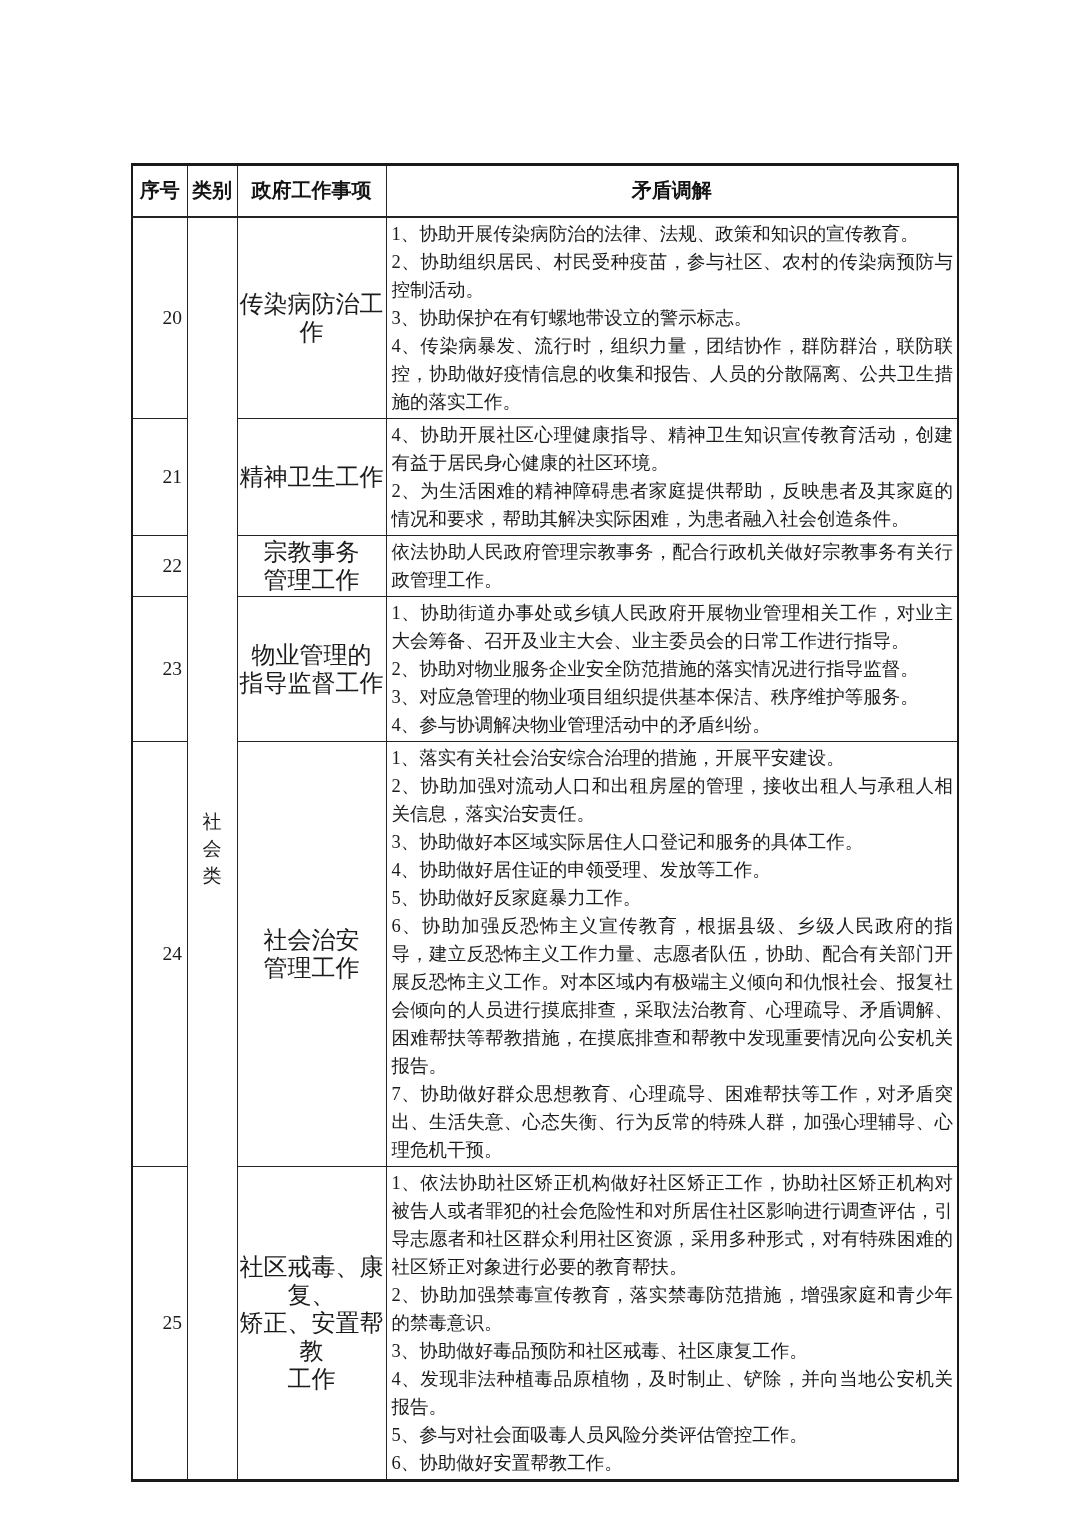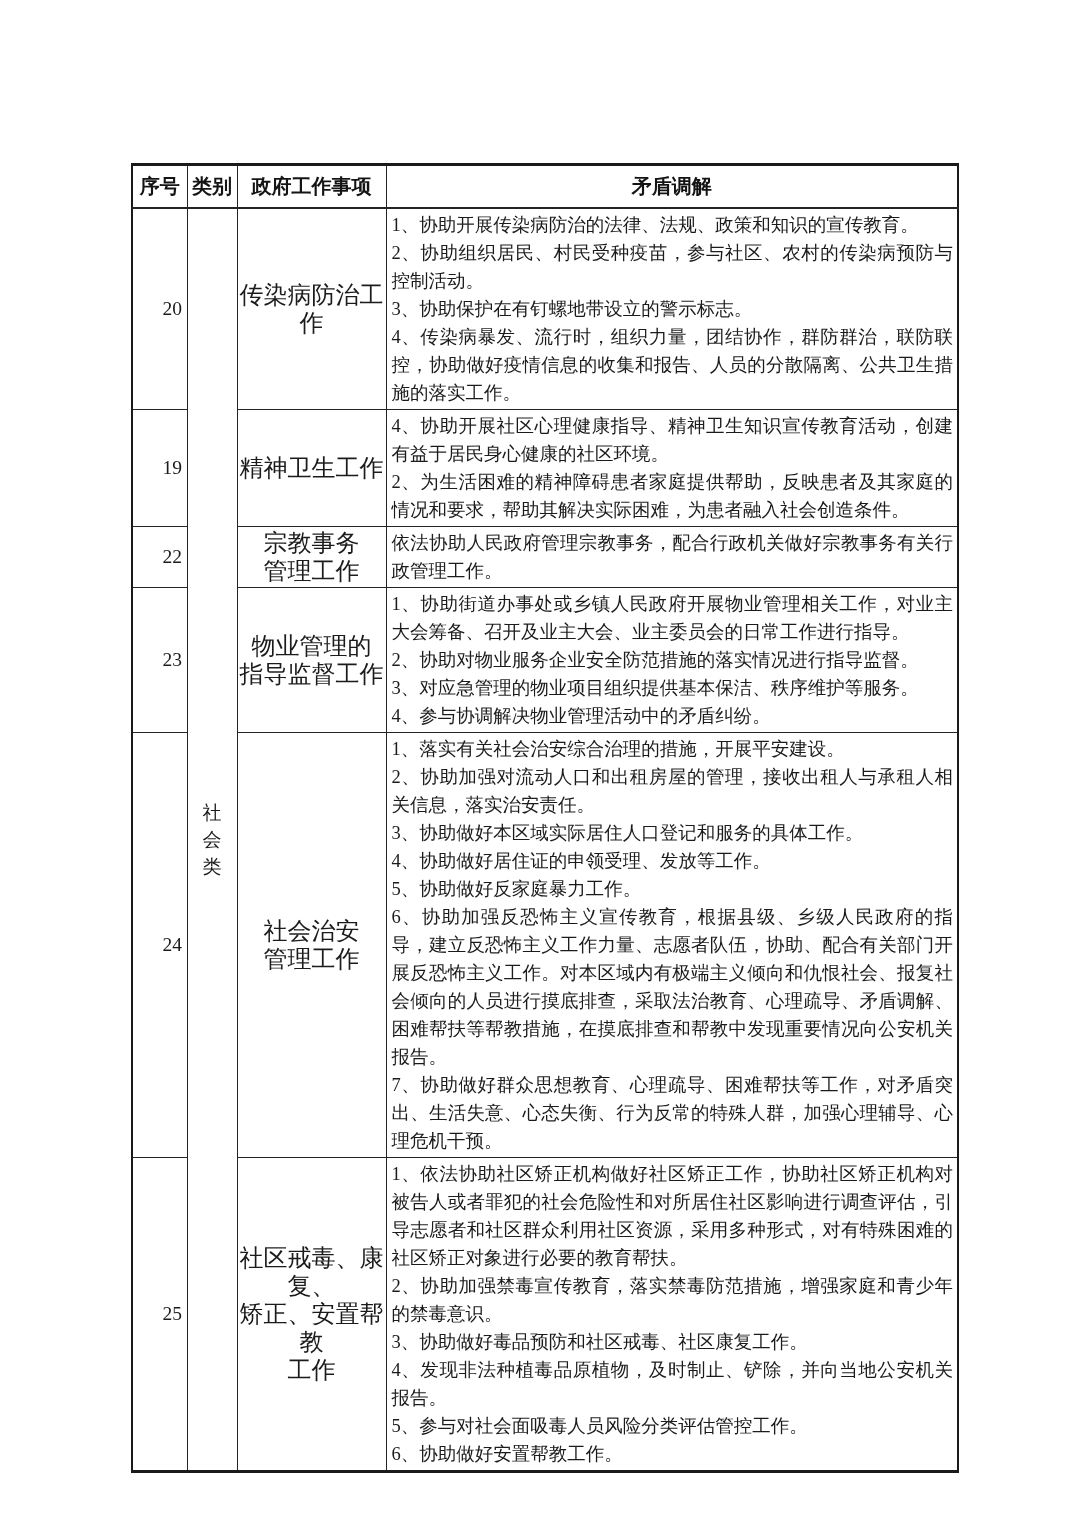--- a/index.html
+++ b/index.html
@@ -96,21 +96,21 @@
 <div class="page">
 
   <table class="gov-table">
     <colgroup>
       <col style="width:55px">
       <col style="width:50px">
       <col style="width:149px">
       <col style="width:572px">
     </colgroup>
     <thead>
-      <tr style="height:43px">
+      <tr style="height:52px">
         <th>序号</th>
         <th>类别</th>
         <th>政府工作事项</th>
         <th>矛盾调解</th>
       </tr>
     </thead>
     <tbody>
 
       <tr style="height:193px">
         <td class="no-cell">20</td>
@@ -120,21 +120,21 @@
         <td class="item-cell">传染病防治工作</td>
         <td class="content-cell">
           <p class="content-item">1、协助开展传染病防治的法律、法规、政策和知识的宣传教育。</p>
           <p class="content-item">2、协助组织居民、村民受种疫苗，参与社区、农村的传染病预防与控制活动。</p>
           <p class="content-item">3、协助保护在有钉螺地带设立的警示标志。</p>
           <p class="content-item">4、传染病暴发、流行时，组织力量，团结协作，群防群治，联防联控，协助做好疫情信息的收集和报告、人员的分散隔离、公共卫生措施的落实工作。</p>
         </td>
       </tr>
 
       <tr style="height:108px">
-        <td class="no-cell">19</td>
+        <td class="no-cell">21</td>
         <td class="item-cell">精神卫生工作</td>
         <td class="content-cell">
           <p class="content-item">4、协助开展社区心理健康指导、精神卫生知识宣传教育活动，创建有益于居民身心健康的社区环境。</p>
           <p class="content-item">2、为生活困难的精神障碍患者家庭提供帮助，反映患者及其家庭的情况和要求，帮助其解决实际困难，为患者融入社会创造条件。</p>
         </td>
       </tr>
 
       <tr style="height:58px">
         <td class="no-cell">22</td>
         <td class="item-cell">宗教事务

